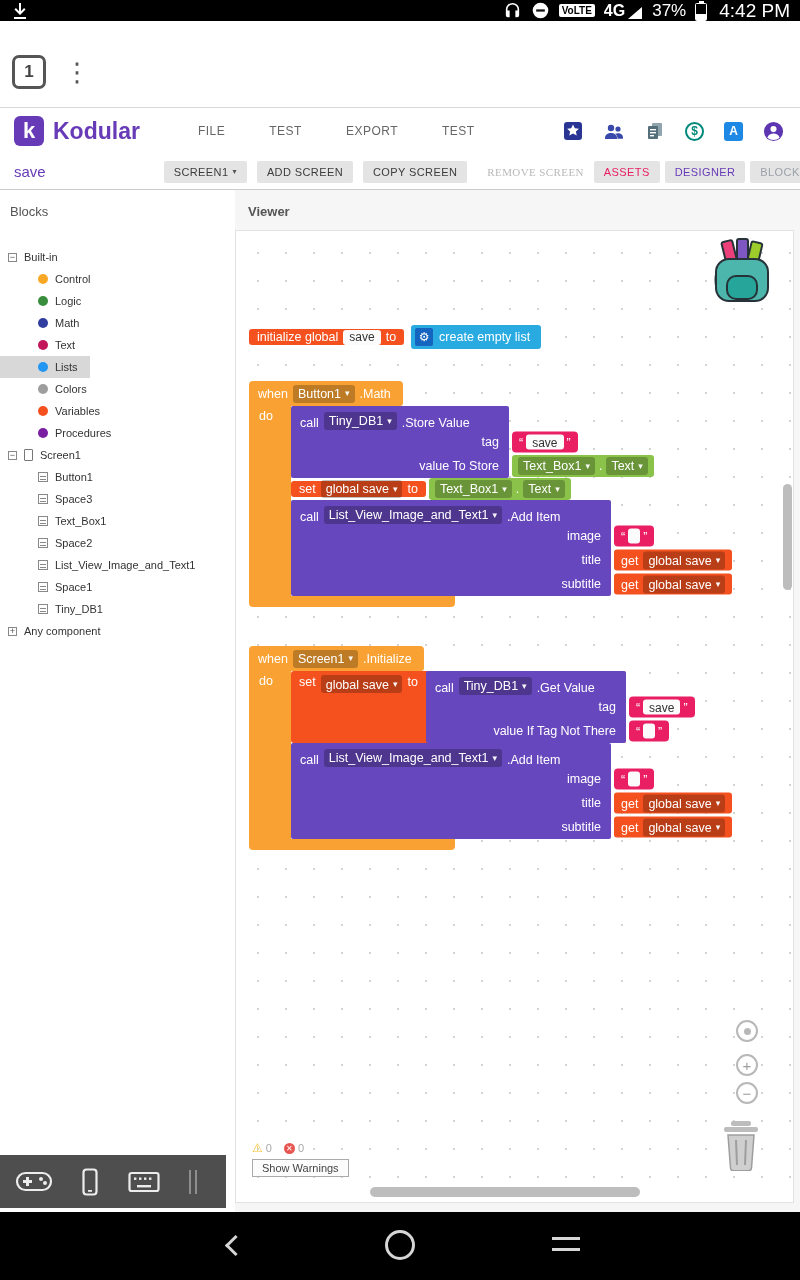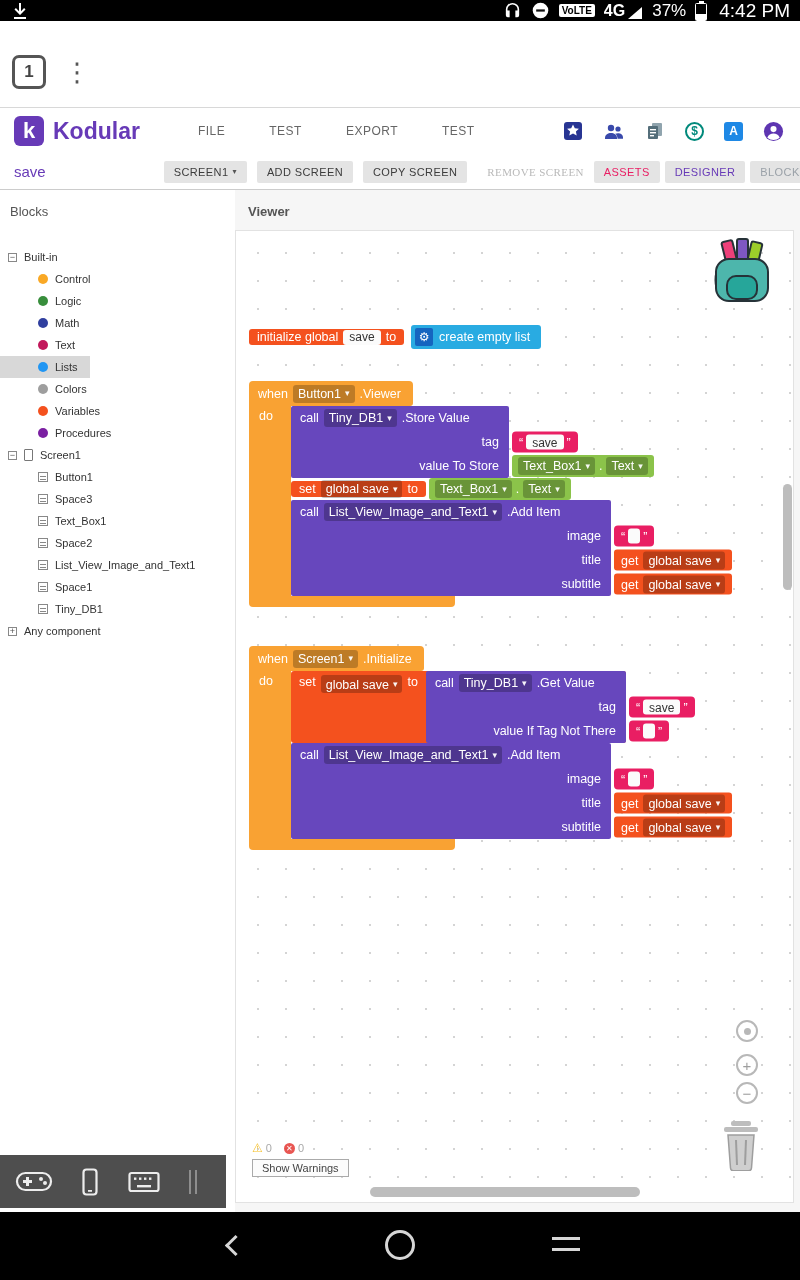--- a/index.html
+++ b/index.html
@@ -103,21 +103,21 @@
             justify-content:center; font-size:12px; }
 
   .ev .ehead { display:inline-flex; align-items:center; gap:5px; height:25px; padding:0 12px 0 9px;
                background:#F9A233; border-radius:4px 4px 3px 0; white-space:nowrap; }
   .ev .ebody { display:flex; align-items:flex-start; }
   .ev .edo { width:42px; align-self:stretch; background:#F9A233; padding:3px 0 0 10px; }
   .ev .estack { display:flex; flex-direction:column; align-items:flex-start; }
   .ev .efoot { height:11px; width:206px; background:#F9A233; border-radius:0 0 4px 4px; }
 
   .pb { background:#6747BD; border-radius:2px; }
-  .pb .ph { display:flex; align-items:center; gap:5px; height:24px; padding:0 9px; white-space:nowrap; }
+  .pb .ph { display:flex; align-items:flex-end; gap:5px; height:24px; padding:0 9px; white-space:nowrap; }
   .pb .pr { position:relative; height:24px; display:flex; align-items:center; justify-content:flex-end;
             padding-right:10px; }
   .pb .pv { position:absolute; left:100%; margin-left:3px; top:50%; transform:translateY(-50%); display:flex; }
   .w218 { width:218px; } .w320 { width:320px; } .w200 { width:200px; }
   .plab { white-space:nowrap; }
 
   .strb { display:inline-flex; align-items:center; gap:3px; height:21px; padding:0 7px; border-radius:4px;
           background:#E91E63; white-space:nowrap; }
   .greenb { display:inline-flex; align-items:center; gap:4px; height:22px; padding:0 6px; border-radius:3px;
             background:#8BC34A; white-space:nowrap; }
@@ -384,21 +384,21 @@
           </span>
         </div>
 
         <div class="blk-abs ev" style="left:13px; top:150px;">
           <div class="ehead" style="background-color: rgb(249, 162, 51);">
             <span>when</span>
             <span class="chip">
                 <span>Button1</span>
                 <span class="caret">▾</span>
               </span>
-            <span>.Viewer</span>
+            <span>.Math</span>
           </div>
           <div class="ebody">
             <div class="edo" style="background-color: rgb(249, 162, 51);"><span>do</span></div>
             <div class="estack">
 
               <div class="pb w218" style="background-color: rgb(103, 71, 189);">
                 <div class="ph">
                   <span>call</span>
                   <span class="chip">
                       <span>Tiny_DB1</span>

